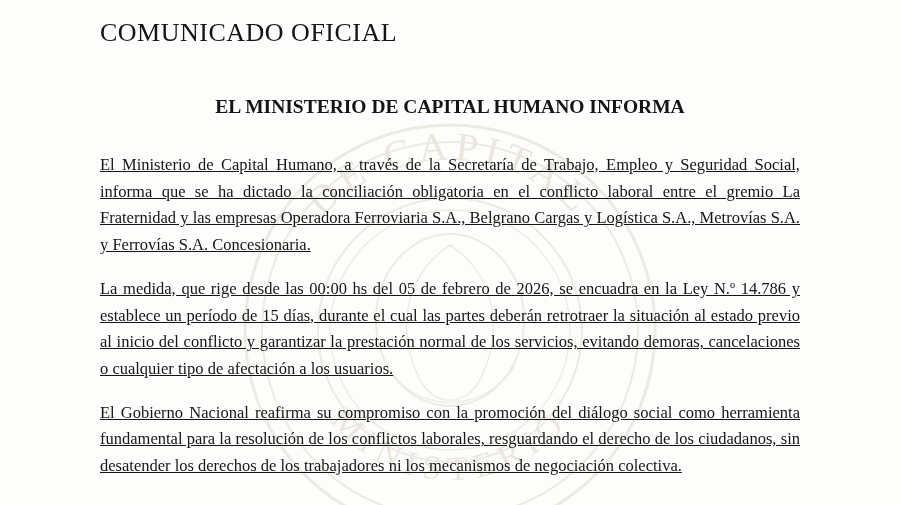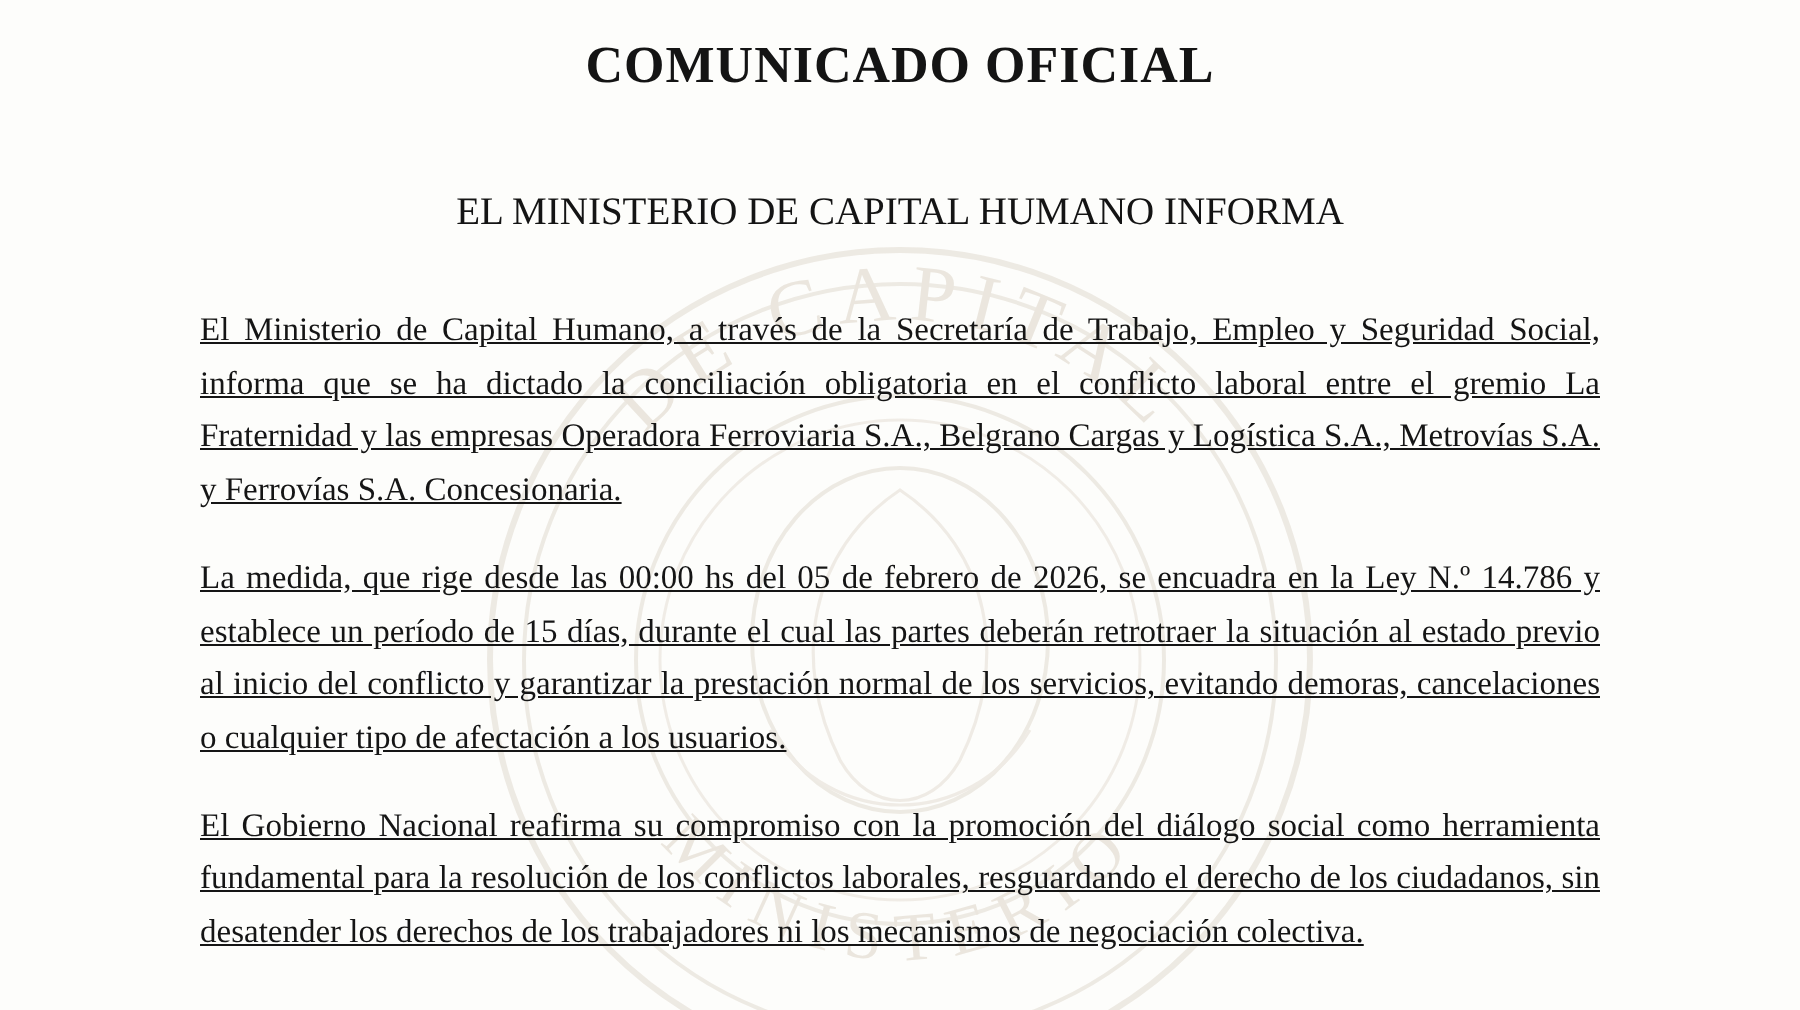--- a/index.html
+++ b/index.html
@@ -37,31 +37,31 @@
     display: block;
     width: 430px;
     height: 430px;
   }
   .content {
     position: relative;
     z-index: 2;
     padding: 0 100px;
   }
   .doc-title {
-    text-align: center;
-    font-weight: bold;
+    text-align: left;
+    font-weight: normal;
     font-size: 26px;
     letter-spacing: 0.5px;
     margin: 10px 0 0 0;
     padding-top: 8px;
     color: #141414;
   }
   .doc-subtitle {
     text-align: center;
-    font-weight: normal;
+    font-weight: bold;
     font-size: 19.5px;
     margin: 48px 0 0 0;
     color: #141414;
   }
   .body-text {
     margin-top: 34px;
   }
   .para {
     text-align: justify;
     font-size: 16.5px;

